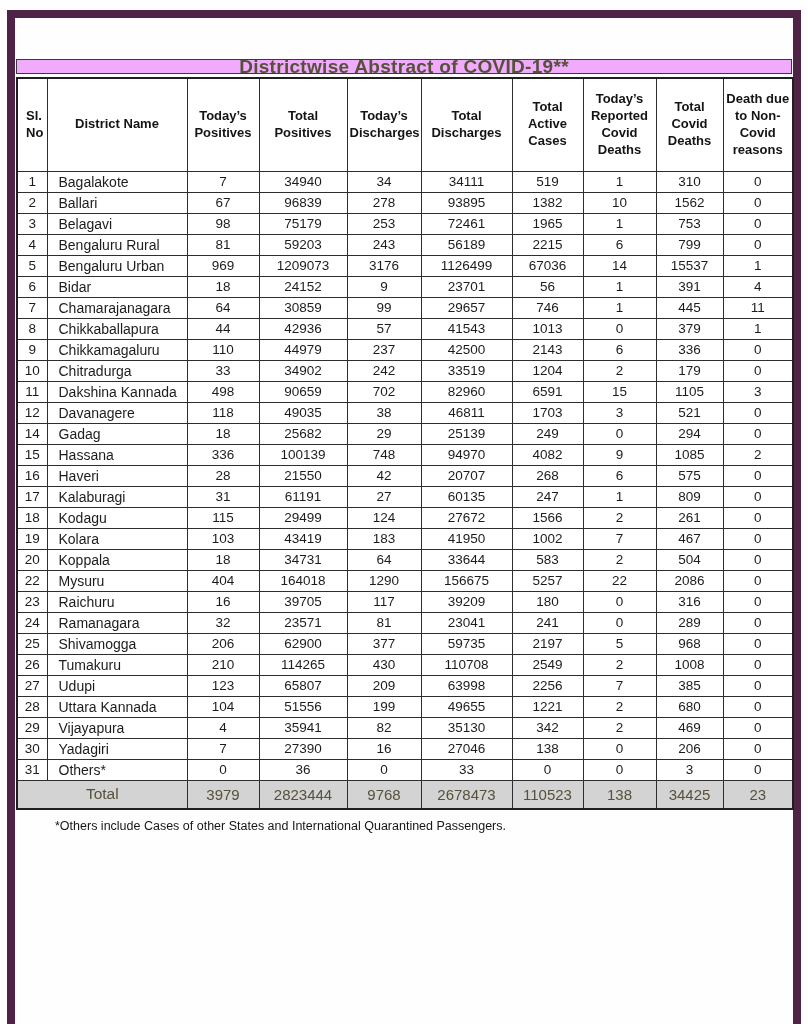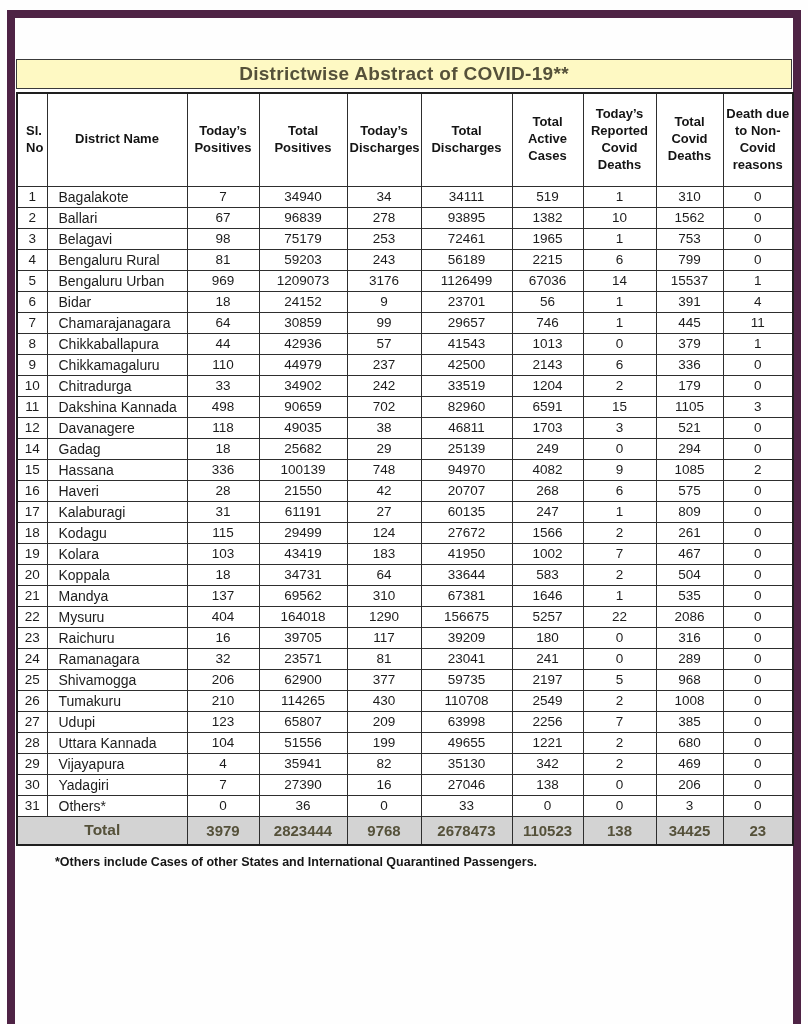--- a/index.html
+++ b/index.html
@@ -26,22 +26,22 @@
     border-bottom: none;
   }
   .content {
     position: absolute;
     left: 16px;
     top: 18px;
     width: 776px;
   }
   .title-bar {
     margin-top: 41px;
-    height: 30px;
-    background: #fef9c3;
+    height: 15px;
+    background: #f0abfc;
     border: 1px solid #3a3a3a;
     box-sizing: border-box;
     display: flex;
     align-items: center;
     justify-content: center;
     font-size: 19px;
     font-weight: bold;
     letter-spacing: 0.3px;
     color: #55513a;
   }
@@ -77,33 +77,33 @@
     background: #ffffff;
   }
   table.covid tbody td.district {
     text-align: left;
     padding-left: 11px;
     font-size: 14px;
   }
   table.covid tfoot td {
     height: 29px;
     background: #d3d3d3;
-    font-weight: bold;
+    font-weight: normal;
     font-size: 15px;
     text-align: center;
     vertical-align: middle;
     color: #55513a;
   }
   table.covid tfoot td.total-label {
     font-size: 15.5px;
   }
   .footnote {
     margin: 9px 0 0 39px;
     font-size: 12.5px;
-    font-weight: bold;
+    font-weight: normal;
     color: #161616;
   }
 </style>
 </head>
 <body>
 
 <div class="page-frame"></div>
 
 <div class="content">
 
@@ -361,32 +361,20 @@
           <td>18</td>
           <td>34731</td>
           <td>64</td>
           <td>33644</td>
           <td>583</td>
           <td>2</td>
           <td>504</td>
           <td>0</td>
         </tr>
         <tr>
-          <td>21</td>
-          <td class="district">Mandya</td>
-          <td>137</td>
-          <td>69562</td>
-          <td>310</td>
-          <td>67381</td>
-          <td>1646</td>
-          <td>1</td>
-          <td>535</td>
-          <td>0</td>
-        </tr>
-        <tr>
           <td>22</td>
           <td class="district">Mysuru</td>
           <td>404</td>
           <td>164018</td>
           <td>1290</td>
           <td>156675</td>
           <td>5257</td>
           <td>22</td>
           <td>2086</td>
           <td>0</td>

